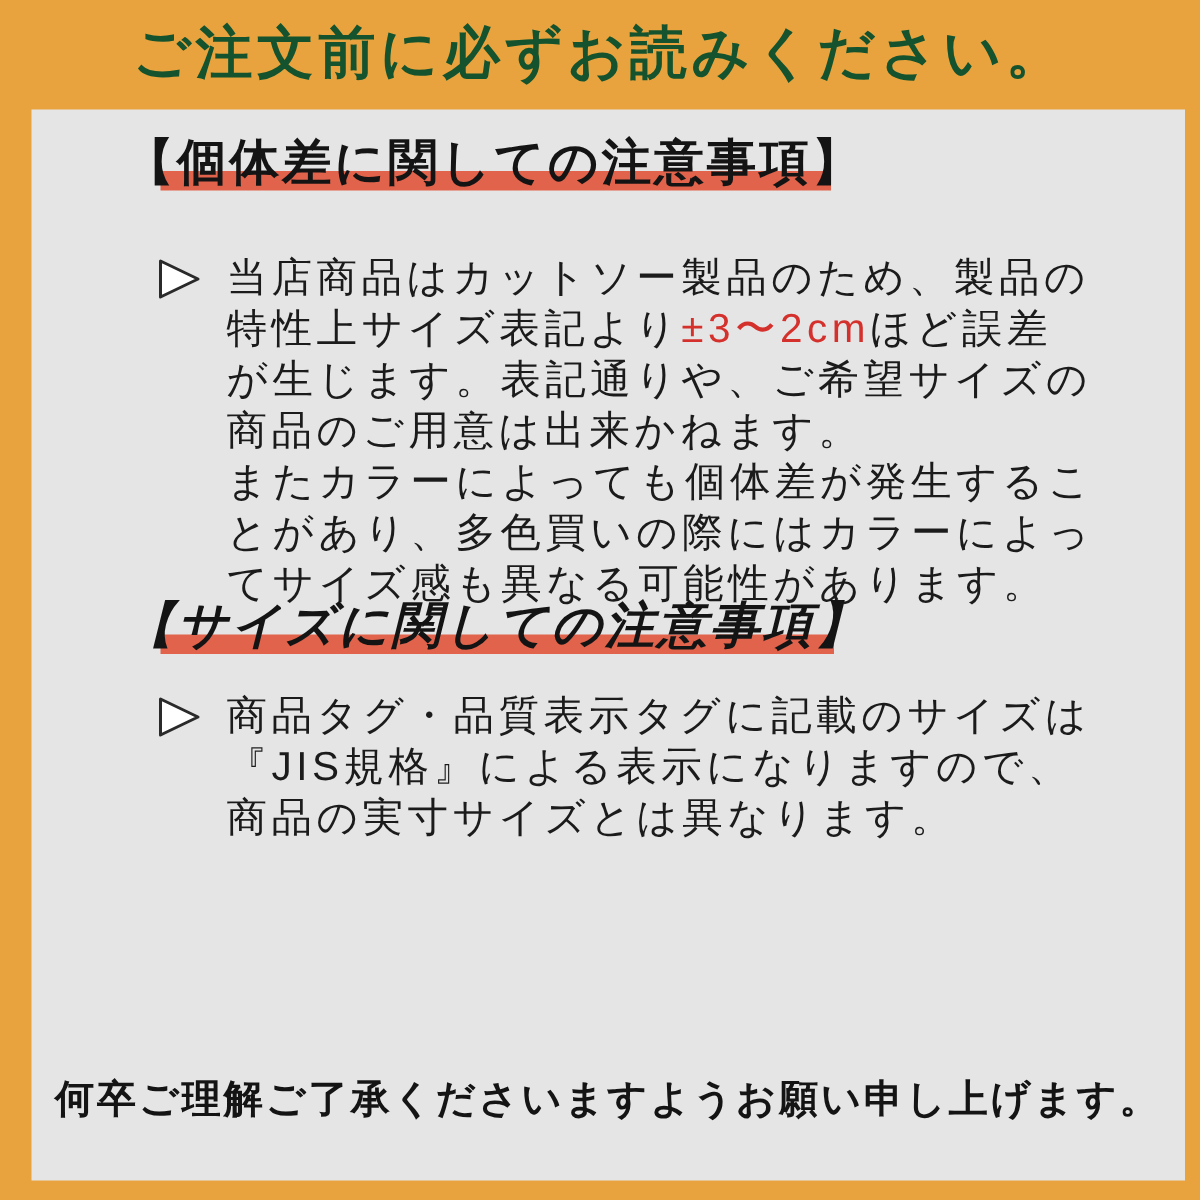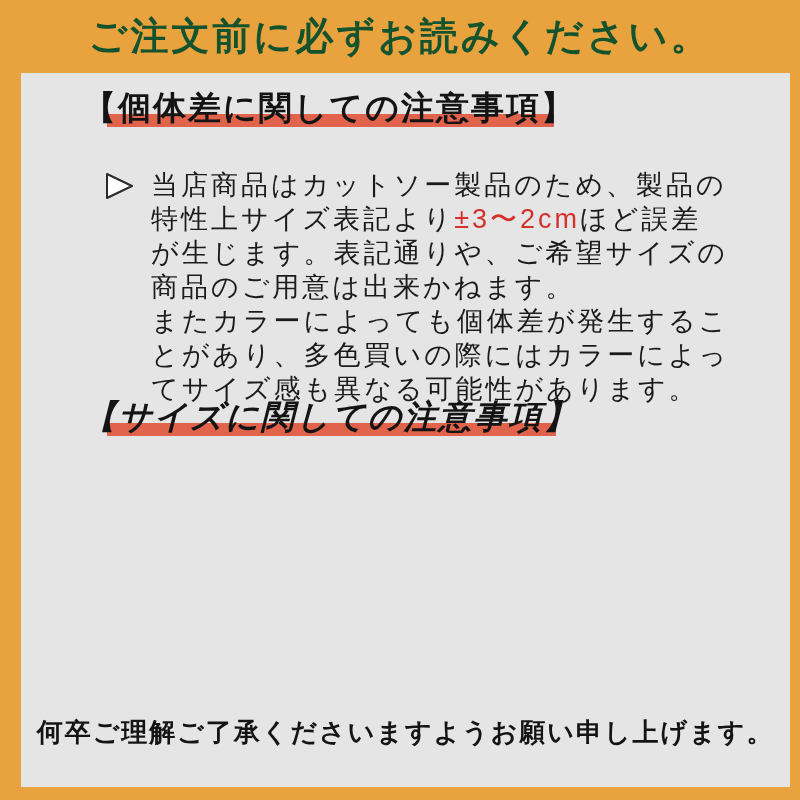--- a/index.html
+++ b/index.html
@@ -109,17 +109,27 @@
 特性上サイズ表記より</span><span class="accent-red">±3〜2cm</span><span>ほど誤差
 が生じます。表記通りや、ご希望サイズの
 商品のご用意は出来かねます。
 またカラーによっても個体差が発生するこ
 とがあり、多色買いの際にはカラーによっ
 てサイズ感も異なる可能性があります。</span></p>
   </div>
 
   <div class="heading heading-2">【サイズに関しての注意事項】</div>
 
+  <div class="bullet bullet-2">
+    <span class="marker">
+      <svg width="32" height="30" viewBox="0 0 32 30" aria-hidden="true">
+        <path d="M4 3 L29 15 L4 27 Z" fill="#ffffff" stroke="#2a2a2a" stroke-width="2" stroke-linejoin="round"></path>
+      </svg>
+    </span>
+    <p class="btext" style="margin:0;">商品タグ・品質表示タグに記載のサイズは
+『JIS規格』による表示になりますので、
+商品の実寸サイズとは異なります。</p>
+  </div>
 
 
   <div class="footer-note">何卒ご理解ご了承くださいますようお願い申し上げます。</div>
 
 </div>
 
 </body></html>

